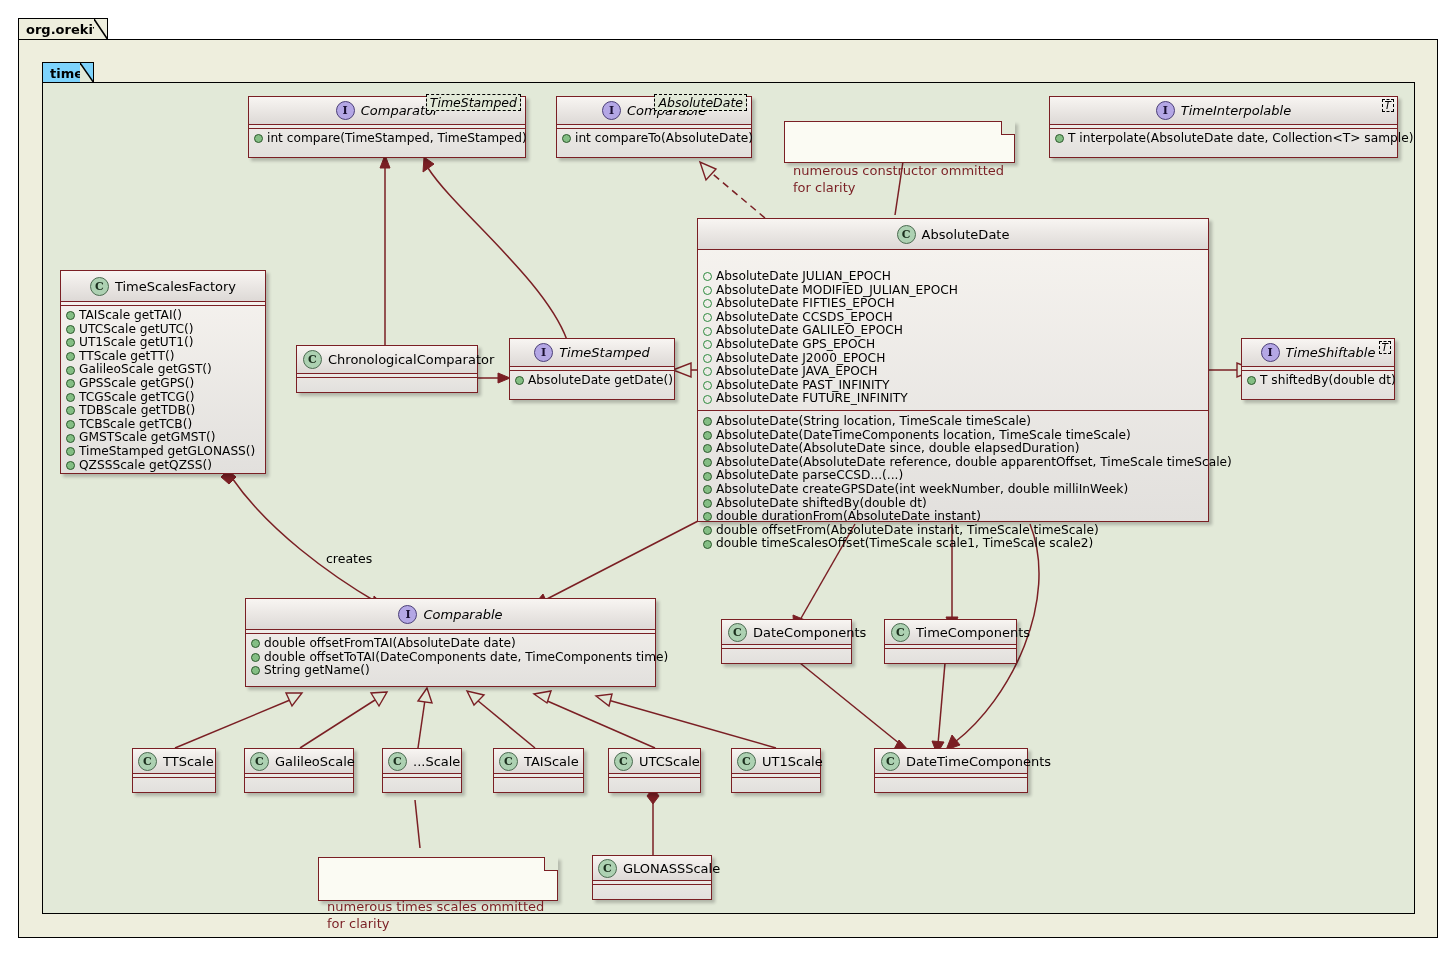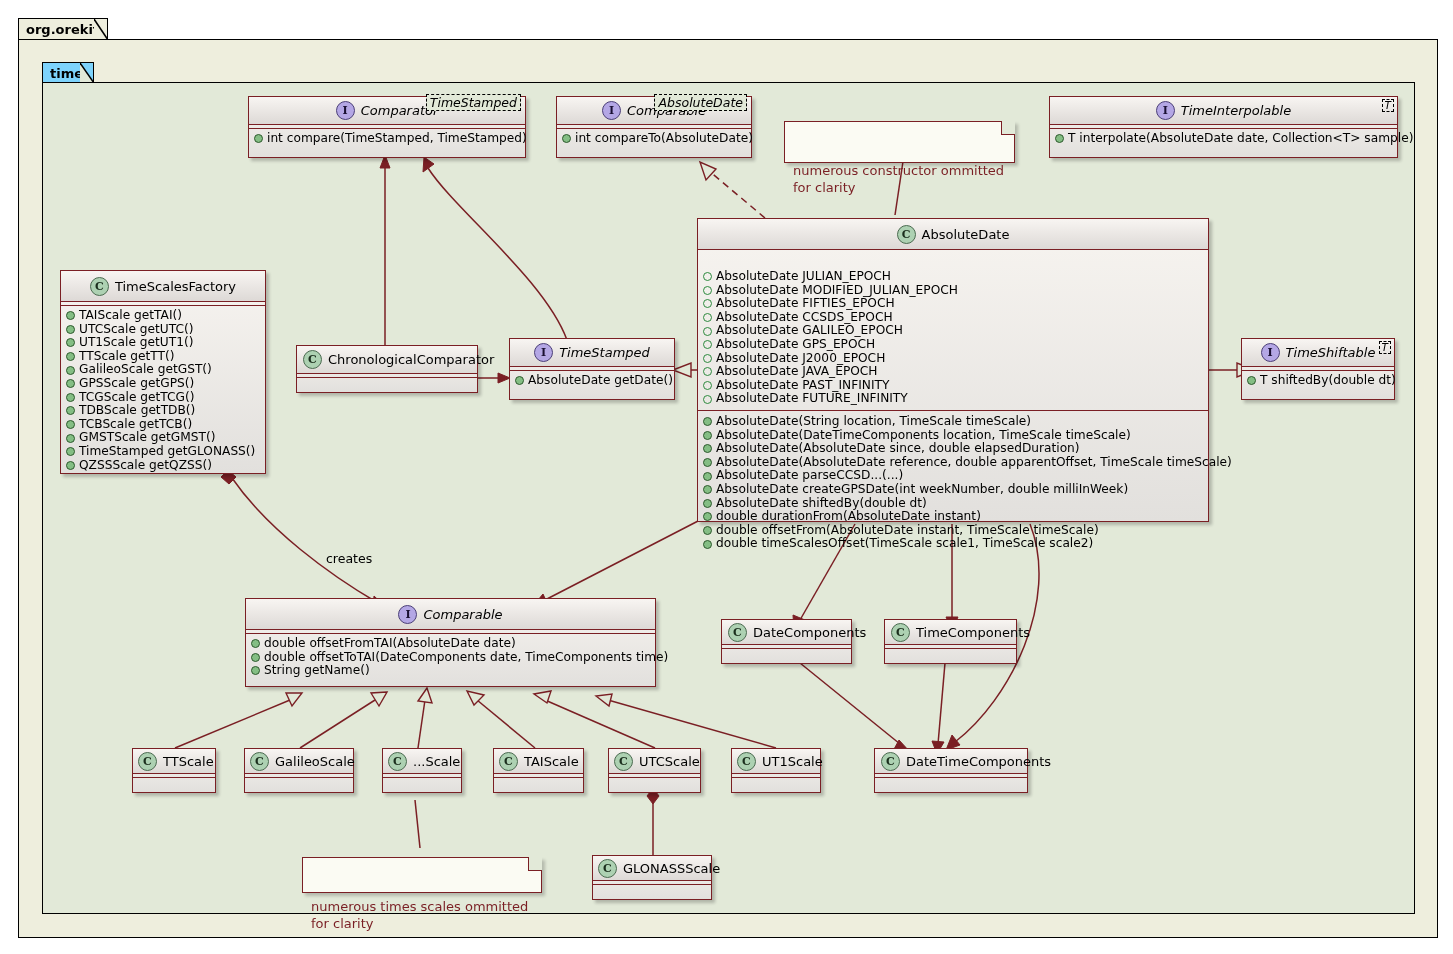--- a/index.html
+++ b/index.html
@@ -499,19 +499,19 @@
 
   <div class="box" style="left:592px;top:855px;width:120px;height:45px;">
     <div class="hdr tight" style="justify-content:flex-start;padding-left:5px;height:24px;">
       <span class="stereo-c">C</span>
       <span class="cname">GLONASSScale</span>
     </div>
     <div class="sep"></div>
     <div class="sect empty"></div>
   </div>
 
-  <div class="note" style="left:302px;top:857px;width:240px;height:36px;">
+  <div class="note" style="left:318px;top:857px;width:240px;height:44px;">
     <span class="fold"></span>
     <span>numerous times scales ommitted
 for clarity</span>
   </div>
 
 </div>
 
 </body></html>

